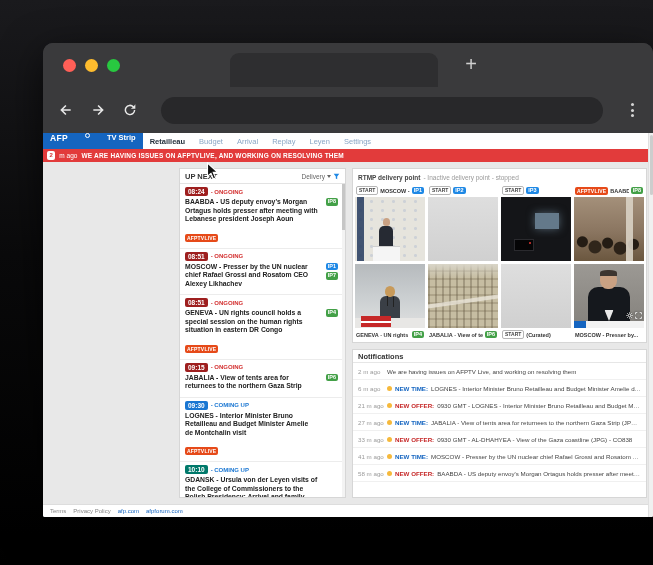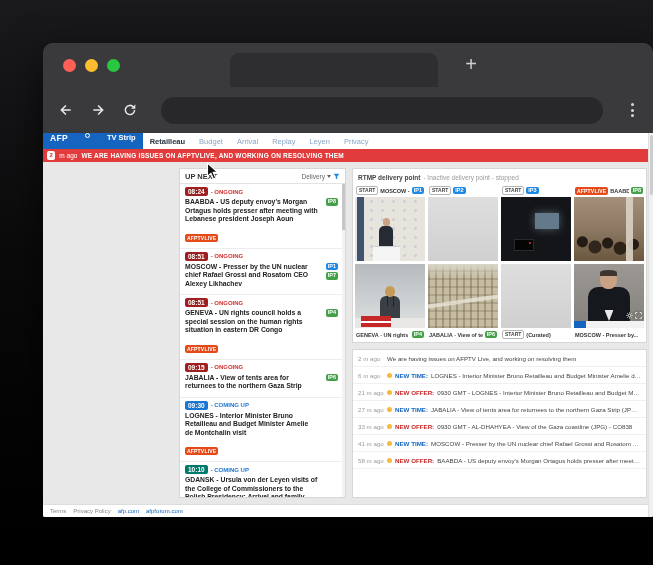--- a/index.html
+++ b/index.html
@@ -180,21 +180,21 @@
         <div class="brand">
           <span class="afp">AFP</span>
           <span class="bdot"></span>
           <span class="prod">TV Strip</span>
         </div>
         <div class="navitem active">Retailleau</div>
         <div class="navitem">Budget</div>
         <div class="navitem">Arrival</div>
         <div class="navitem">Replay</div>
         <div class="navitem">Leyen</div>
-        <div class="navitem">Privacy</div>
+        <div class="navitem">Settings</div>
       </div>
 
       <div class="alertbar">
         <span class="alert-chip">2</span>
         <span>m ago</span>
         <span class="alert-msg">WE ARE HAVING ISSUES ON AFPTVLIVE, AND WORKING ON RESOLVING THEM</span>
       </div>
 
       <div class="main">
         <div class="gutter"></div>
@@ -408,20 +408,21 @@
 
                   <span class="clabel">MOSCOW - Presser by...</span>
 
                 </div>
               </div>
 
             </div>
           </section>
 
           <section class="card notifs">
+            <div class="n-head">Notifications</div>
 
             <div class="nrow">
               <span class="ntime">2 m ago</span>
               <span class="ntext">We are having issues on AFPTV Live, and working on resolving them</span>
             </div>
             <div class="nrow">
               <span class="ntime">6 m ago</span>
               <span class="ndot"></span>
               <span class="nprefix p-blue">NEW TIME:</span>
               <span class="ntext">LOGNES - Interior Minister Bruno Retailleau and Budget Minister Amelie de Montchalin visit: Arrival (JPG) - 0930 GMT - CO838</span>

